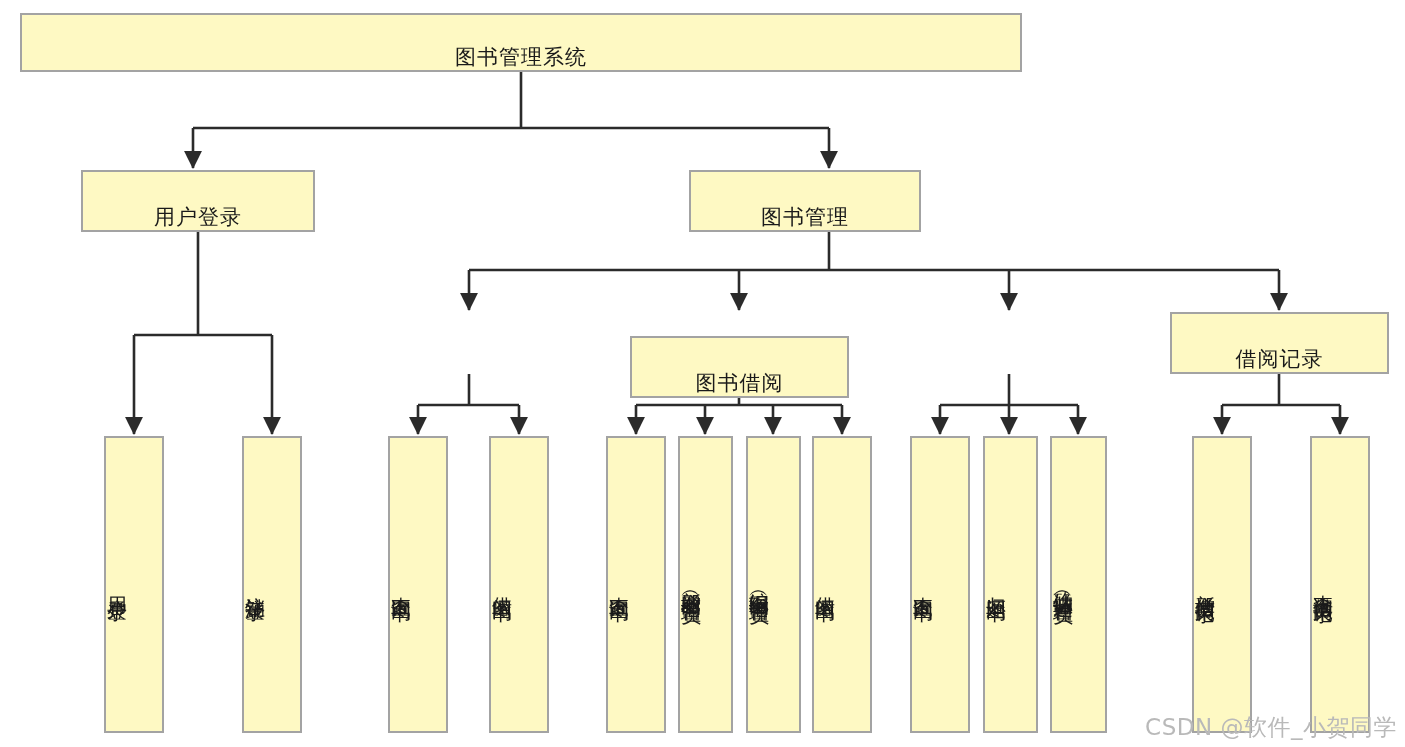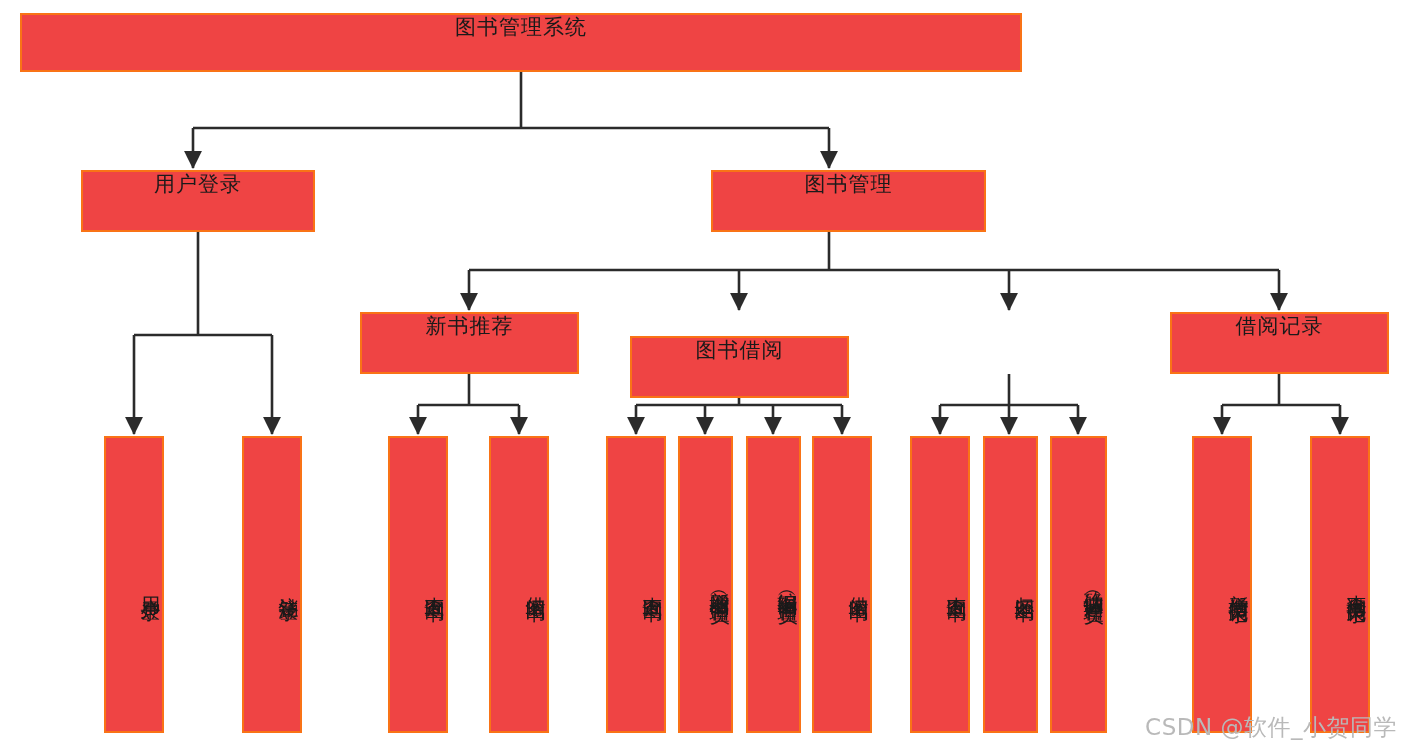--- a/index.html
+++ b/index.html
@@ -22,24 +22,24 @@
     position: absolute;
     left: 0;
     top: 0;
     width: 1405px;
     height: 747px;
     pointer-events: none;
   }
   .node {
     position: absolute;
     box-sizing: border-box;
-    border: 2px solid #f97316;
-    background: #ef4444;
+    border: 2px solid #a3a3a3;
+    background: #fef9c3;
     display: flex;
-    align-items: flex-start;
+    align-items: flex-end;
     justify-content: center;
     color: #1a1a1a;
     z-index: 2;
   }
   .node.h {
     font-size: 21px;
     letter-spacing: 1px;
     line-height: 1.2;
     white-space: nowrap;
   }
@@ -127,27 +127,24 @@
     </g>
   </svg>
 
   <div class="node h" style="left:20px; top:13px; width:1002px; height:59px;">
     <span>图书管理系统</span>
   </div>
 
   <div class="node h" style="left:81px; top:170px; width:234px; height:62px;">
     <span>用户登录</span>
   </div>
-  <div class="node h" style="left:711px; top:170px; width:275px; height:62px;">
+  <div class="node h" style="left:689px; top:170px; width:232px; height:62px;">
     <span>图书管理</span>
   </div>
 
-  <div class="node h" style="left:360px; top:312px; width:219px; height:62px;">
-    <span>新书推荐</span>
-  </div>
   <div class="node h" style="left:630px; top:312px; width:219px; height:62px;margin-top:24px;">
     <span>图书借阅</span>
   </div>
   <div class="node h" style="left:1170px; top:312px; width:219px; height:62px;">
     <span>借阅记录</span>
   </div>
 
   <div class="node v" style="left:104px; top:436px; width:60px; height:297px;">
     <span>用户登录</span>
   </div>

